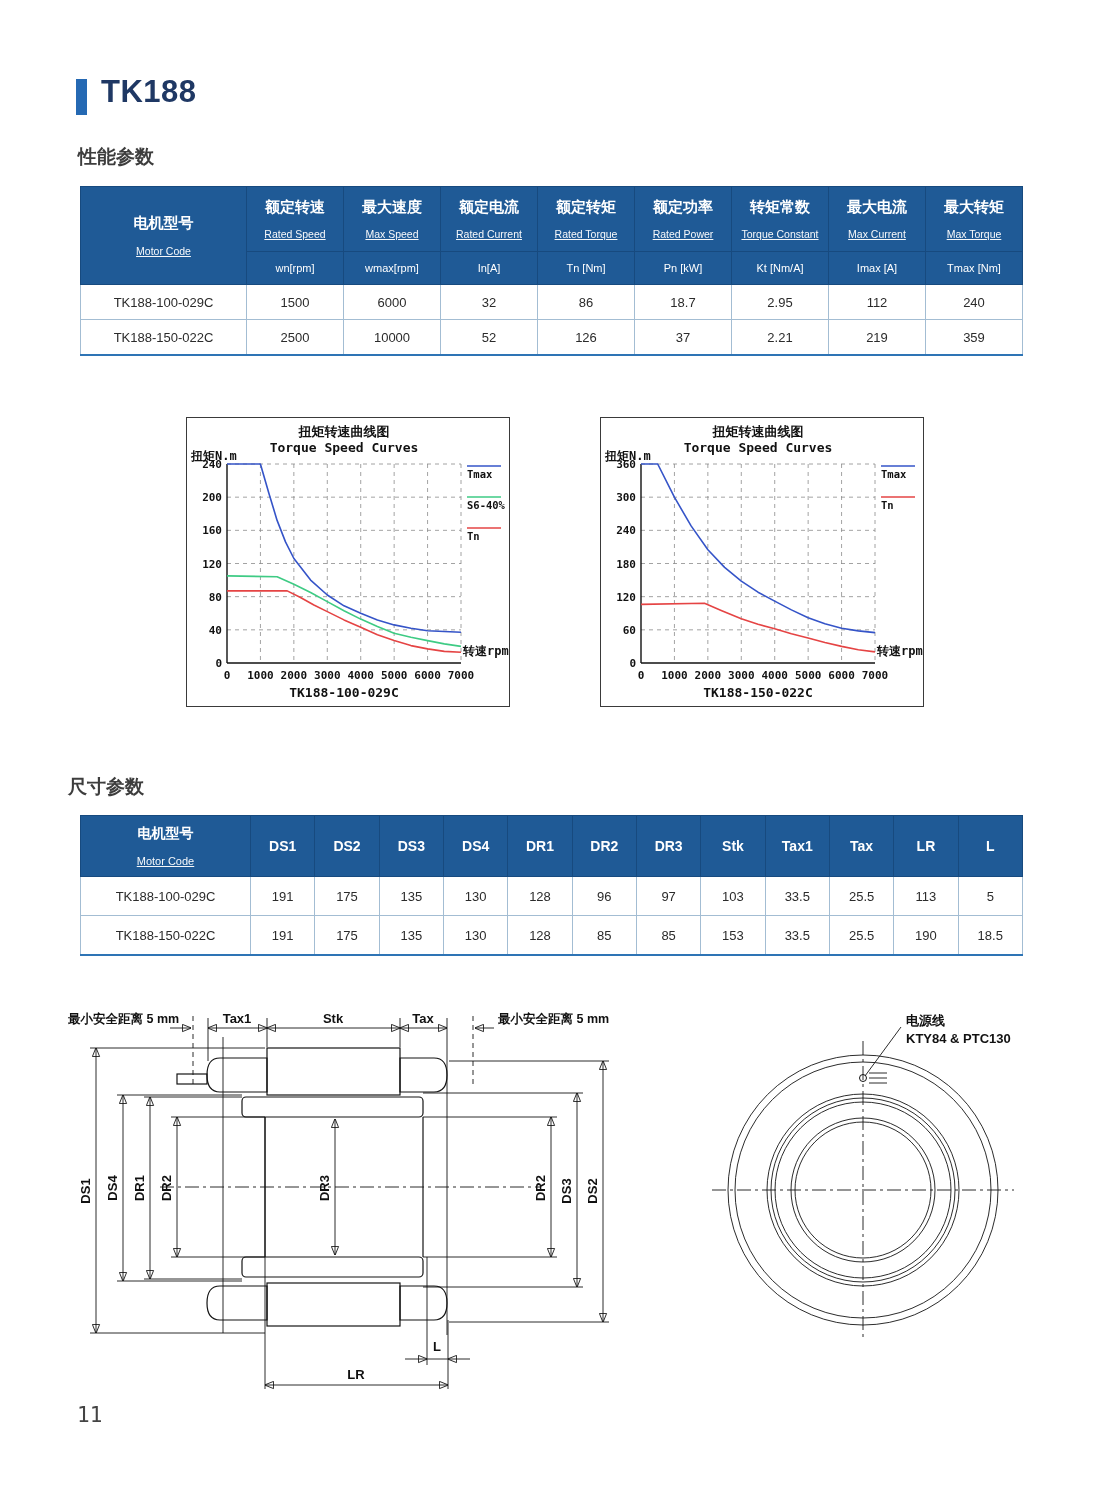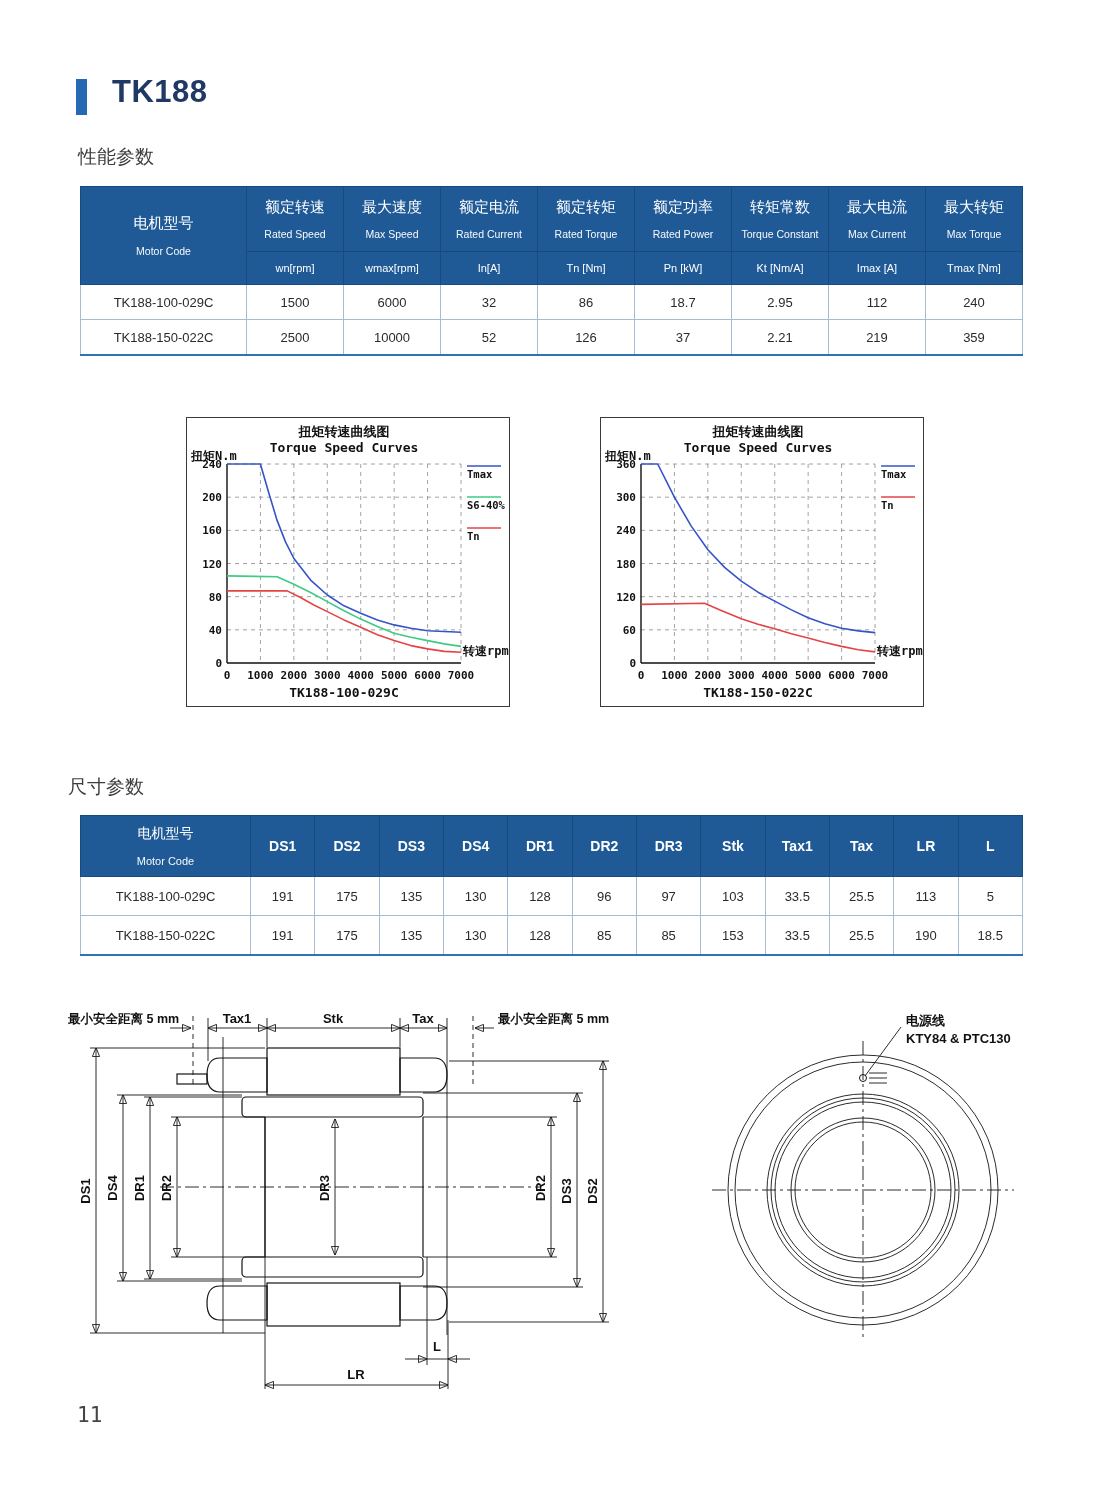--- a/index.html
+++ b/index.html
@@ -1,30 +1,30 @@
 <!DOCTYPE html>
 <html><head>
 <meta charset="utf-8">
 <style>
   html,body{margin:0;padding:0;background:#ffffff;}
   #page{position:relative;width:1102px;height:1496px;background:#fff;overflow:hidden;
         font-family:"Liberation Sans","DejaVu Sans",sans-serif;color:#222;}
 
   .accent{position:absolute;left:76px;top:79px;width:11px;height:36px;background:#2569b3;}
-  .title{position:absolute;left:112px;top:74px;font-size:31px;font-weight:bold;color:#1f3864;letter-spacing:.5px;}
-  .sechead{position:absolute;font-size:19px;font-weight:normal;color:#3d3d3d;}
+  .title{position:absolute;left:101px;top:74px;font-size:31px;font-weight:bold;color:#1f3864;letter-spacing:.5px;}
+  .sechead{position:absolute;font-size:19px;font-weight:bold;color:#3d3d3d;}
   #sec-perf{left:78px;top:144px;}
   #sec-dim{left:68px;top:774px;}
 
   table{border-collapse:collapse;table-layout:fixed;}
   .dtab{width:942px;border-bottom:2px solid #2e74b5;}
   .dtab th{background:#1f5a96;color:#fff;border:1px solid #174a7f;font-weight:normal;padding:0;vertical-align:middle;}
   .dtab td{border:1px solid #a3bdd3;text-align:center;font-size:13px;color:#2b2b2b;background:#fff;padding:0;}
-  .dtab .cn{font-size:15px;font-weight:normal;line-height:1.15;}
-  .dtab .en{font-size:10.5px;font-weight:normal;margin-top:13px;opacity:.96;}
+  .dtab .cn{font-size:15px;font-weight:bold;line-height:1.15;}
+  .dtab .en{font-size:10.5px;font-weight:normal;margin-top:13px;opacity:.96;text-decoration:underline;}
   #perf-wrap{position:absolute;left:80px;top:186px;}
   #perf-table tr.hmain th{height:64px;}
   #perf-table tr.hunit th{height:32px;font-size:11px;}
   #perf-table tbody td{height:34px;}
   #dim-wrap{position:absolute;left:80px;top:815px;}
   #dim-table thead th{height:60px;font-size:14px;font-weight:bold;}
   #dim-table thead .cn{font-size:14px;}
   #dim-table thead .en{font-size:11px;}
   #dim-table tbody td{height:38px;}
 

